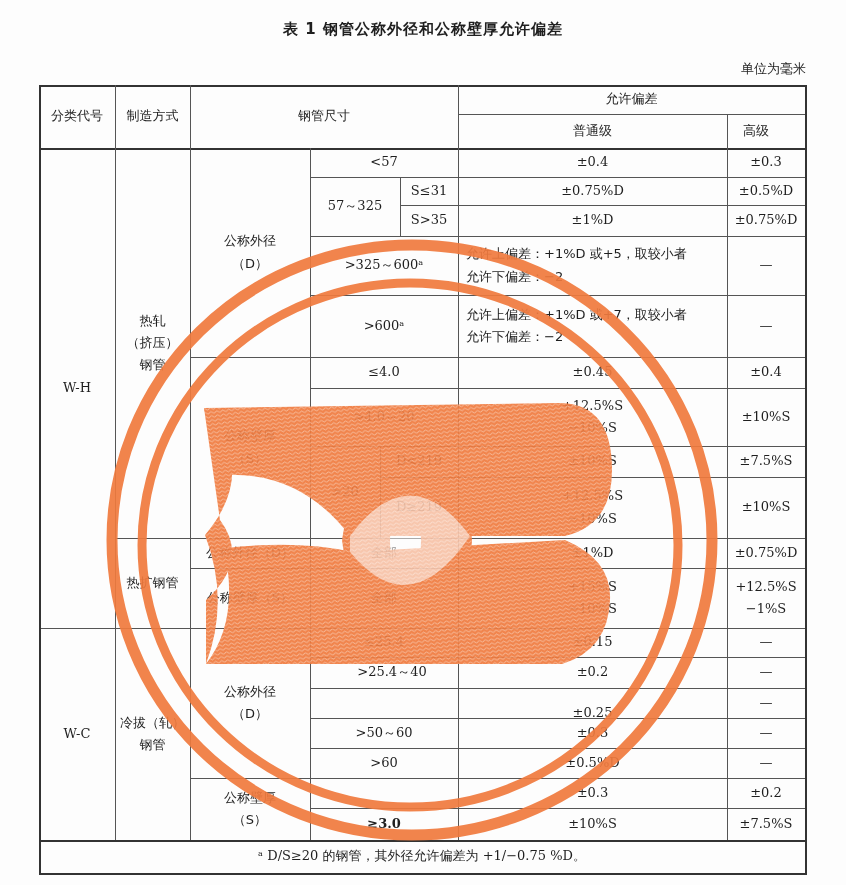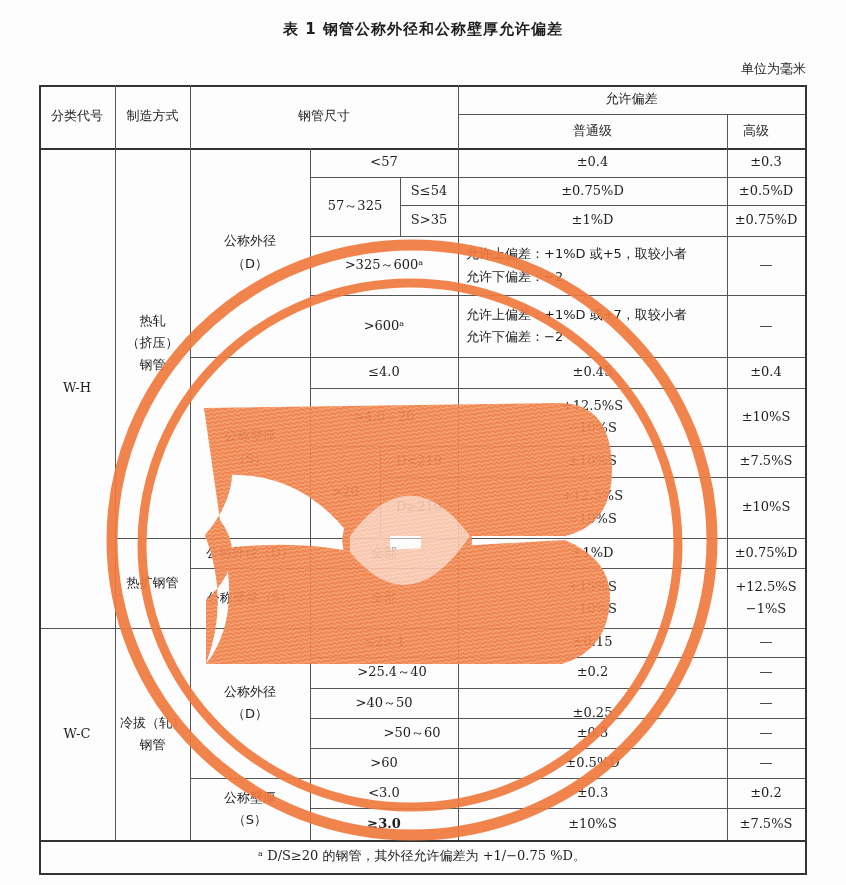--- a/index.html
+++ b/index.html
@@ -63,21 +63,21 @@
     <div class="cell" style="left: 458px; top: 148px; width: 269px; height: 29px;">
       <span style="white-space: pre-line;">±0.4</span>
     </div>
     <div class="cell" style="left: 727px; top: 148px; width: 78px; height: 29px;">
       <span style="white-space: pre-line;">±0.3</span>
     </div>
     <div class="cell" style="left: 310px; top: 177px; width: 90px; height: 59px;">
       <span style="white-space: pre-line;">57～325</span>
     </div>
     <div class="cell" style="left: 400px; top: 177px; width: 58px; height: 28px;">
-      <span style="white-space: pre-line;">S≤54</span>
+      <span style="white-space: pre-line;">S≤31</span>
     </div>
     <div class="cell" style="left: 458px; top: 177px; width: 269px; height: 28px;">
       <span style="white-space: pre-line;">±0.75%D</span>
     </div>
     <div class="cell" style="left: 727px; top: 177px; width: 78px; height: 28px;">
       <span style="white-space: pre-line;">±0.5%D</span>
     </div>
     <div class="cell" style="left: 400px; top: 205px; width: 58px; height: 31px;">
       <span style="white-space: pre-line;">S&gt;35</span>
     </div>
@@ -203,53 +203,47 @@
     </div>
     <div class="cell" style="left: 310px; top: 657px; width: 148px; height: 31px;">
       <span style="white-space: pre-line; margin-left: 16px;">&gt;25.4～40</span>
     </div>
     <div class="cell" style="left: 458px; top: 657px; width: 269px; height: 31px;">
       <span style="white-space: pre-line;">±0.2</span>
     </div>
     <div class="cell" style="left: 727px; top: 657px; width: 78px; height: 31px;">
       <span style="white-space: pre-line;">—</span>
     </div>
-    <div class="cell" style="left: 310px; top: 688px; width: 148px; height: 30px;">
-      <span style="white-space: pre-line;">&gt;40～50</span>
-    </div>
     <div class="cell" style="left: 458px; top: 688px; width: 269px; height: 30px;">
       <span style="white-space: pre-line; margin-top: 20px;">±0.25</span>
     </div>
     <div class="cell" style="left: 727px; top: 688px; width: 78px; height: 30px;">
       <span style="white-space: pre-line;">—</span>
     </div>
-    <div class="cell" style="left: 310px; top: 718px; width: 148px; height: 30px; margin-left: 28px;">
+    <div class="cell" style="left: 310px; top: 718px; width: 148px; height: 30px;">
       <span style="white-space: pre-line;">&gt;50～60</span>
     </div>
     <div class="cell" style="left: 458px; top: 718px; width: 269px; height: 30px;">
       <span style="white-space: pre-line;">±0.3</span>
     </div>
     <div class="cell" style="left: 727px; top: 718px; width: 78px; height: 30px;">
       <span style="white-space: pre-line;">—</span>
     </div>
     <div class="cell" style="left: 310px; top: 748px; width: 148px; height: 30px;">
       <span style="white-space: pre-line;">&gt;60</span>
     </div>
     <div class="cell" style="left: 458px; top: 748px; width: 269px; height: 30px;">
       <span style="white-space: pre-line;">±0.5%D</span>
     </div>
     <div class="cell" style="left: 727px; top: 748px; width: 78px; height: 30px;">
       <span style="white-space: pre-line;">—</span>
     </div>
     <div class="cell cn" style="left: 190px; top: 778px; width: 120px; height: 62px;">
       <span style="white-space: pre-line;">公称壁厚
 （S）</span>
-    </div>
-    <div class="cell" style="left: 310px; top: 778px; width: 148px; height: 30px;">
-      <span style="white-space: pre-line;">&lt;3.0</span>
     </div>
     <div class="cell" style="left: 458px; top: 778px; width: 269px; height: 30px;">
       <span style="white-space: pre-line;">±0.3</span>
     </div>
     <div class="cell" style="left: 727px; top: 778px; width: 78px; height: 30px;">
       <span style="white-space: pre-line;">±0.2</span>
     </div>
     <div class="cell" style="left: 310px; top: 808px; width: 148px; height: 32px; font-weight: bold;">
       <span style="white-space: pre-line;">≥3.0</span>
     </div>

